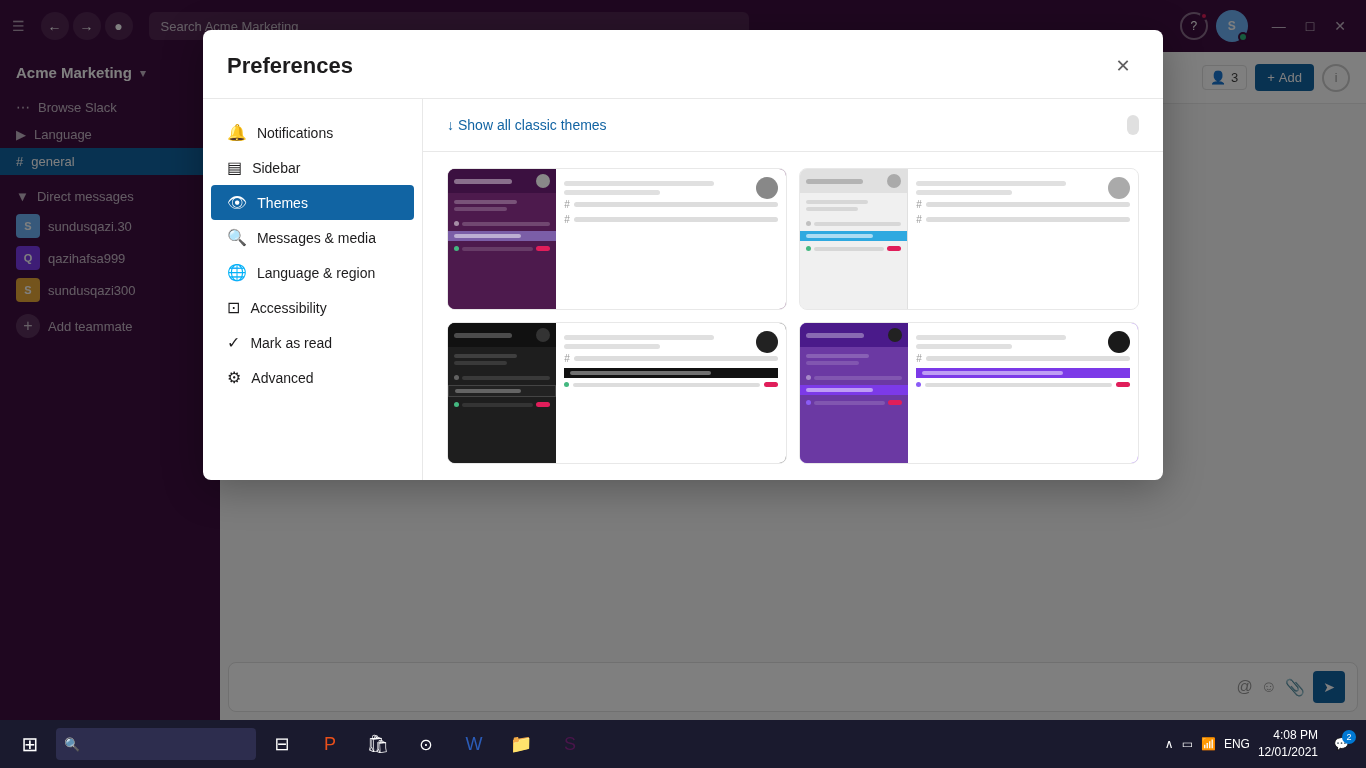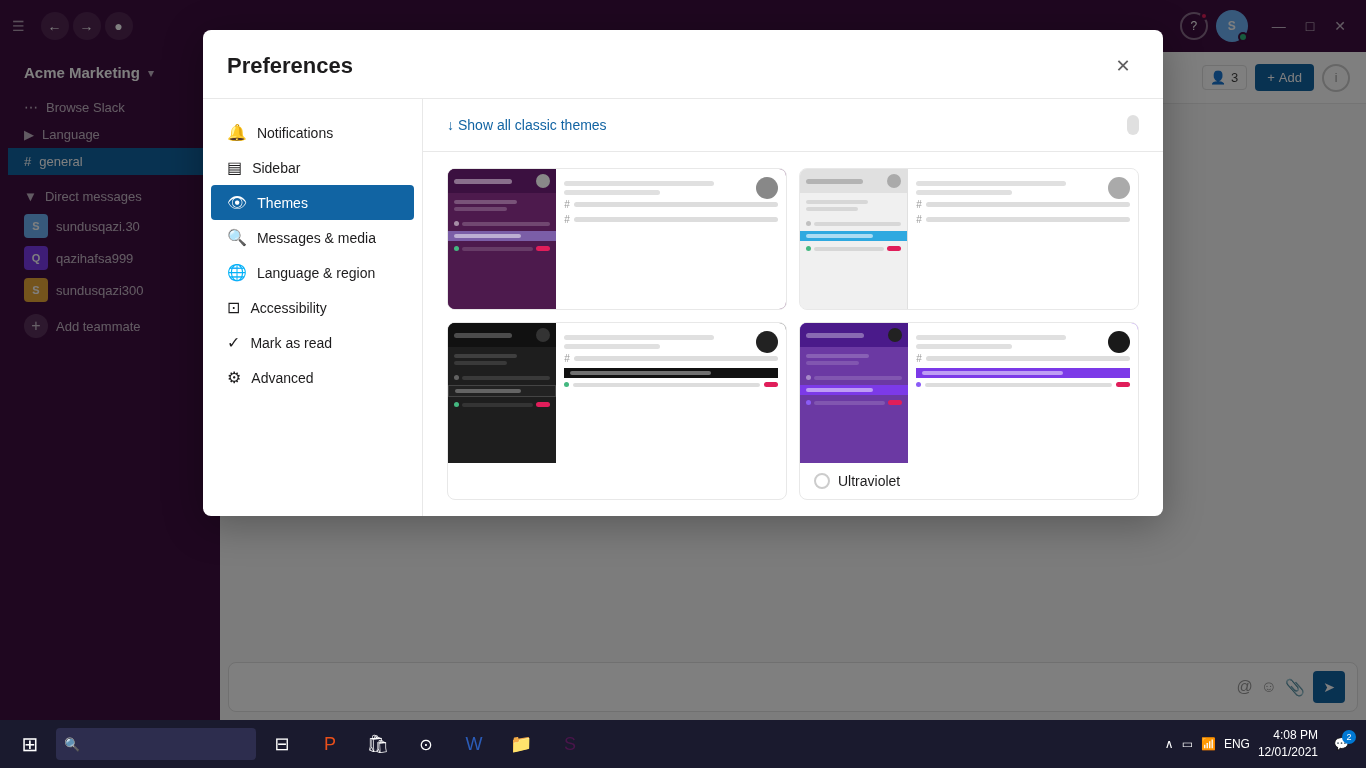--- a/index.html
+++ b/index.html
@@ -77,21 +77,21 @@
     .avatar-online {
       position: absolute; bottom: 0; right: 0; width: 10px; height: 10px;
       background: #2eb67d; border-radius: 50%; border: 2px solid #3f0e40;
     }
     .win-controls { display: flex; gap: 4px; margin-left: 8px; }
     .win-btn { color: rgba(255,255,255,0.7); font-size: 14px; padding: 4px 8px; cursor: pointer; }
 
     
     .sidebar {
       position: absolute; top: 52px; left: 0; width: 220px; height: 668px;
-      background: #3f0e40; color: white; display: flex; flex-direction: column; margin-left: 8px;
+      background: #3f0e40; color: white; display: flex; flex-direction: column;
     }
     .workspace-header {
       padding: 12px 16px; display: flex; align-items: center; gap: 8px; cursor: pointer;
     }
     .workspace-name { font-size: 15px; font-weight: 700; color: white; }
     .workspace-chevron { color: rgba(255,255,255,0.7); font-size: 12px; }
     .sidebar-item {
       padding: 6px 16px; display: flex; align-items: center; gap: 8px;
       color: rgba(255,255,255,0.7); font-size: 13px; cursor: pointer;
     }
@@ -212,20 +212,23 @@
 <div class="slack-app">
 
   <div class="title-bar">
     <div class="title-bar-controls">
       <span class="title-btn">☰</span>
     </div>
     <div class="title-nav">
       <div class="nav-btn">←</div>
       <div class="nav-btn">→</div>
       <div class="nav-btn">●</div>
+    </div>
+    <div class="search-bar">
+      <span>Search Acme Marketing</span>
     </div>
     <div class="title-right">
       <div class="help-btn">
         ?
         <div class="help-dot"></div>
       </div>
       <div class="avatar-btn">
         <span style="color:white;font-size:12px;font-weight:bold;">S</span>
         <div class="avatar-online"></div>
       </div>
@@ -545,24 +548,20 @@
                     </div>
                     <div style="display:flex;align-items:center;gap:4px;margin:4px 0;">
                       <div style="width:5px;height:5px;border-radius:50%;background:#8b5cf6;"></div>
                       <div style="height:4px;border-radius:2px;flex:1;background:#ddd;"></div>
                       <div style="width:14px;height:5px;border-radius:3px;background:#e01e5a;"></div>
                     </div>
                   </div>
 
                   <div style="position:absolute;right:8px;top:8px;width:22px;height:22px;border-radius:50%;background:#1a1a1a;"></div>
                 </div>
-                <div class="theme-name-row">
-                  <div class="theme-radio"></div>
-                  <span class="theme-name">Ultraviolet</span>
-                </div>
               </div>
 
             </div>
           </div>
         </div>
       </div>
     </div>
   </div>
 
 </div>

